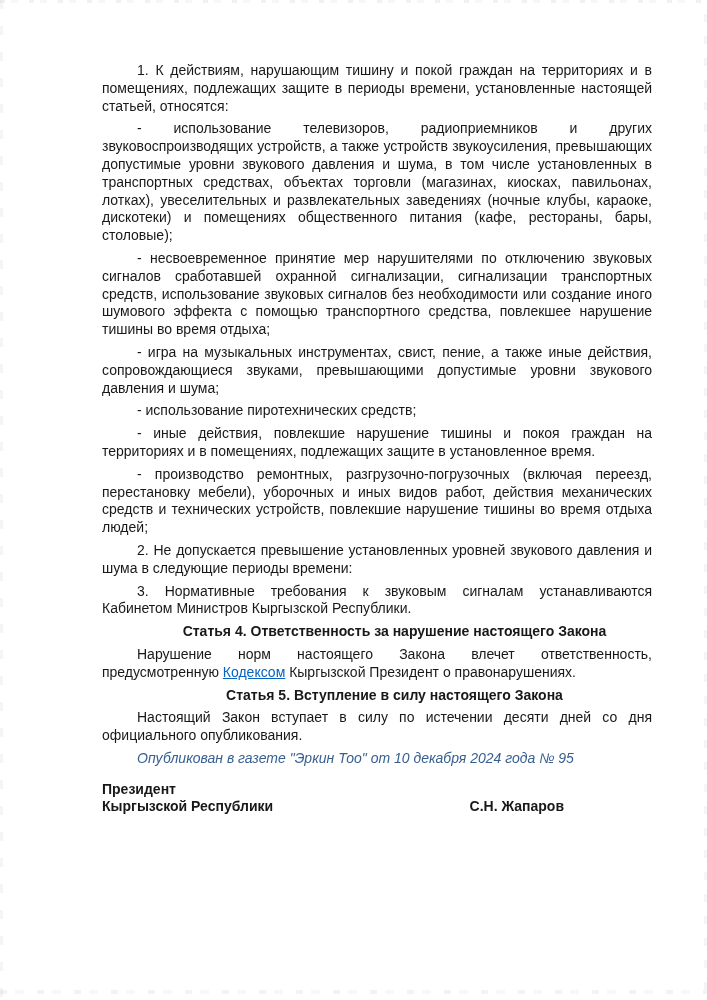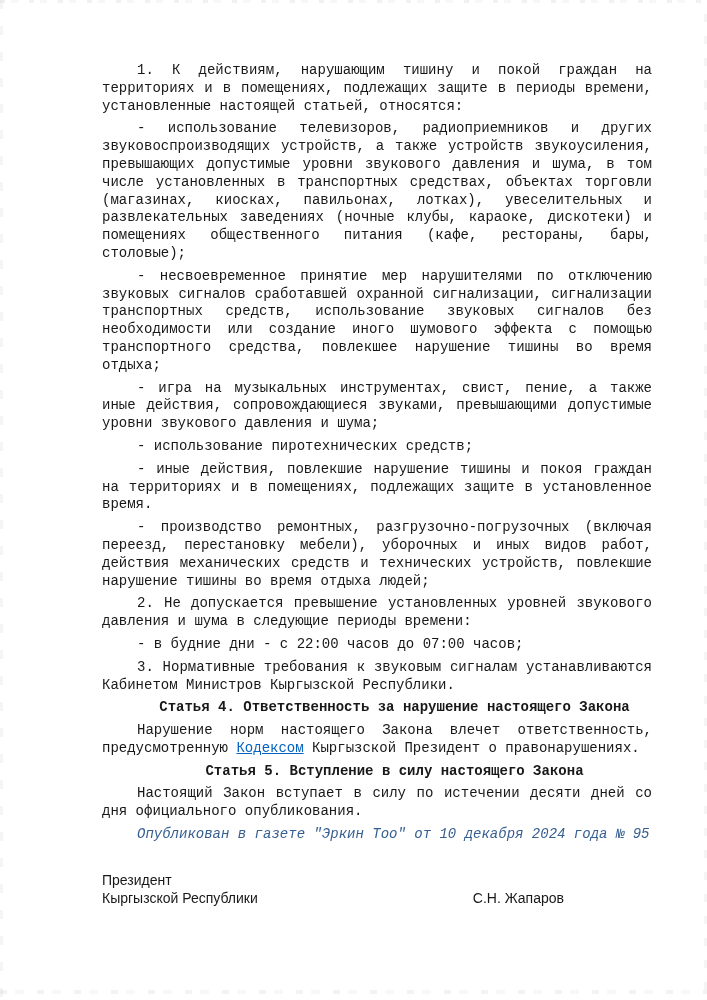--- a/index.html
+++ b/index.html
@@ -17,41 +17,40 @@
     top: 62px;
     width: 550px;
     color: #181818;
     font-size: 14px;
     line-height: 17.8px;
   }
   .doc-body p {
     margin: 0 0 5px 0;
     text-align: justify;
     text-indent: 35px;
-    font-family: Liberation Mono, monospace;
   }
   .doc-body p.heading {
     font-weight: bold;
     text-align: center;
   }
   .doc-body p.published {
     color: var(--published-color, #365f91);
     font-style: italic;
     text-align: left;
   }
   a.doc-link {
     color: var(--link-color, #0563c1);
     text-decoration: underline;
     cursor: pointer;
   }
   .signature {
     display: flex;
     align-items: flex-end;
-    font-weight: normal;
-    margin-top: 28px;
+    font-weight: bold;
+    margin-top: 13px;
     text-align: left;
   }
   .sig-left div { line-height: 17.8px; }
   .sig-name {
     margin-left: auto;
     margin-right: 88px;
     line-height: 17.8px;
   }
   
   .noise {
@@ -93,21 +92,20 @@
 <div class="doc-body" style="color: rgb(24, 24, 24);">
 
   <p>1. К действиям, нарушающим тишину и покой граждан на территориях и в помещениях, подлежащих защите в периоды времени, установленные настоящей статьей, относятся:</p>
     <p>- использование телевизоров, радиоприемников и других звуковоспроизводящих устройств, а также устройств звукоусиления, превышающих допустимые уровни звукового давления и шума, в том числе установленных в транспортных средствах, объектах торговли (магазинах, киосках, павильонах, лотках), увеселительных и развлекательных заведениях (ночные клубы, караоке, дискотеки) и помещениях общественного питания (кафе, рестораны, бары, столовые);</p>
     <p>- несвоевременное принятие мер нарушителями по отключению звуковых сигналов сработавшей охранной сигнализации, сигнализации транспортных средств, использование звуковых сигналов без необходимости или создание иного шумового эффекта с помощью транспортного средства, повлекшее нарушение тишины во время отдыха;</p>
     <p>- игра на музыкальных инструментах, свист, пение, а также иные действия, сопровождающиеся звуками, превышающими допустимые уровни звукового давления и шума;</p>
     <p>- использование пиротехнических средств;</p>
     <p>- иные действия, повлекшие нарушение тишины и покоя граждан на территориях и в помещениях, подлежащих защите в установленное время.</p>
     <p>- производство ремонтных, разгрузочно-погрузочных (включая переезд, перестановку мебели), уборочных и иных видов работ, действия механических средств и технических устройств, повлекшие нарушение тишины во время отдыха людей;</p>
     <p>2. Не допускается превышение установленных уровней звукового давления и шума в следующие периоды времени:</p>
-    <p>- в будние дни - с 22:00 часов до 07:00 часов;</p>
     <p>3. Нормативные требования к звуковым сигналам устанавливаются Кабинетом Министров Кыргызской Республики.</p>
     <p class="heading">Статья 4. Ответственность за нарушение настоящего Закона</p>
     <p><span>Нарушение норм настоящего Закона влечет ответственность, предусмотренную </span><a class="doc-link" href="#">Кодексом</a><span> Кыргызской Президент о правонарушениях.</span></p>
     <p class="heading">Статья 5. Вступление в силу настоящего Закона</p>
     <p>Настоящий Закон вступает в силу по истечении десяти дней со дня официального опубликования.</p>
     <p class="published">Опубликован в газете "Эркин Тоо" от 10 декабря 2024 года № 95</p>
     <div class="signature">
     <div class="sig-left">
       <div>Президент</div>
       <div>Кыргызской Республики</div>

